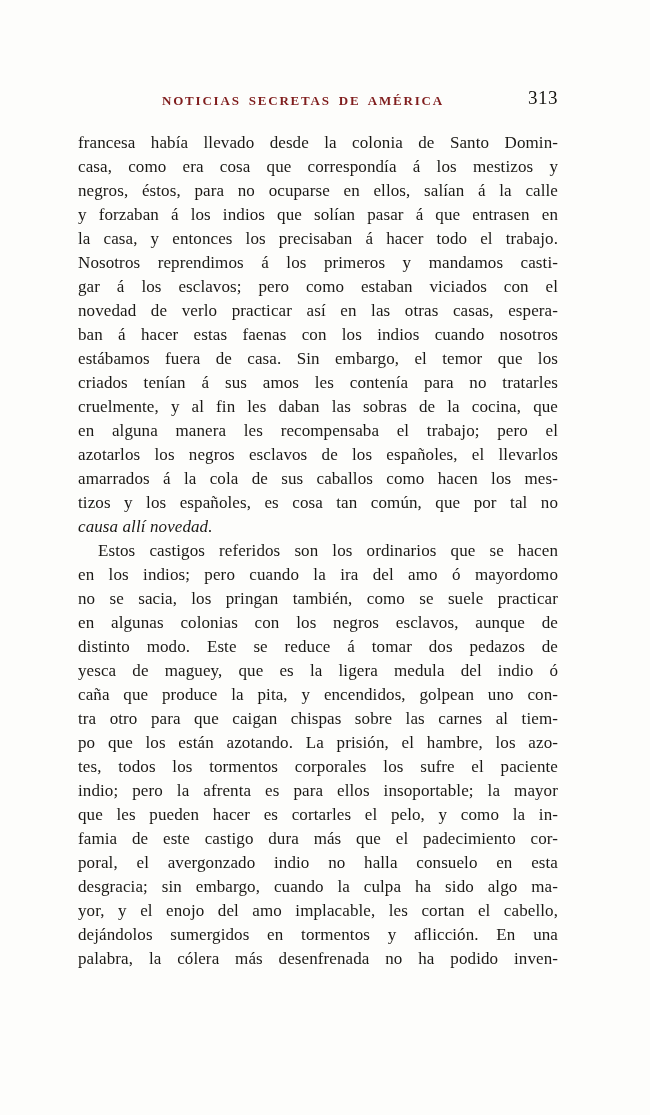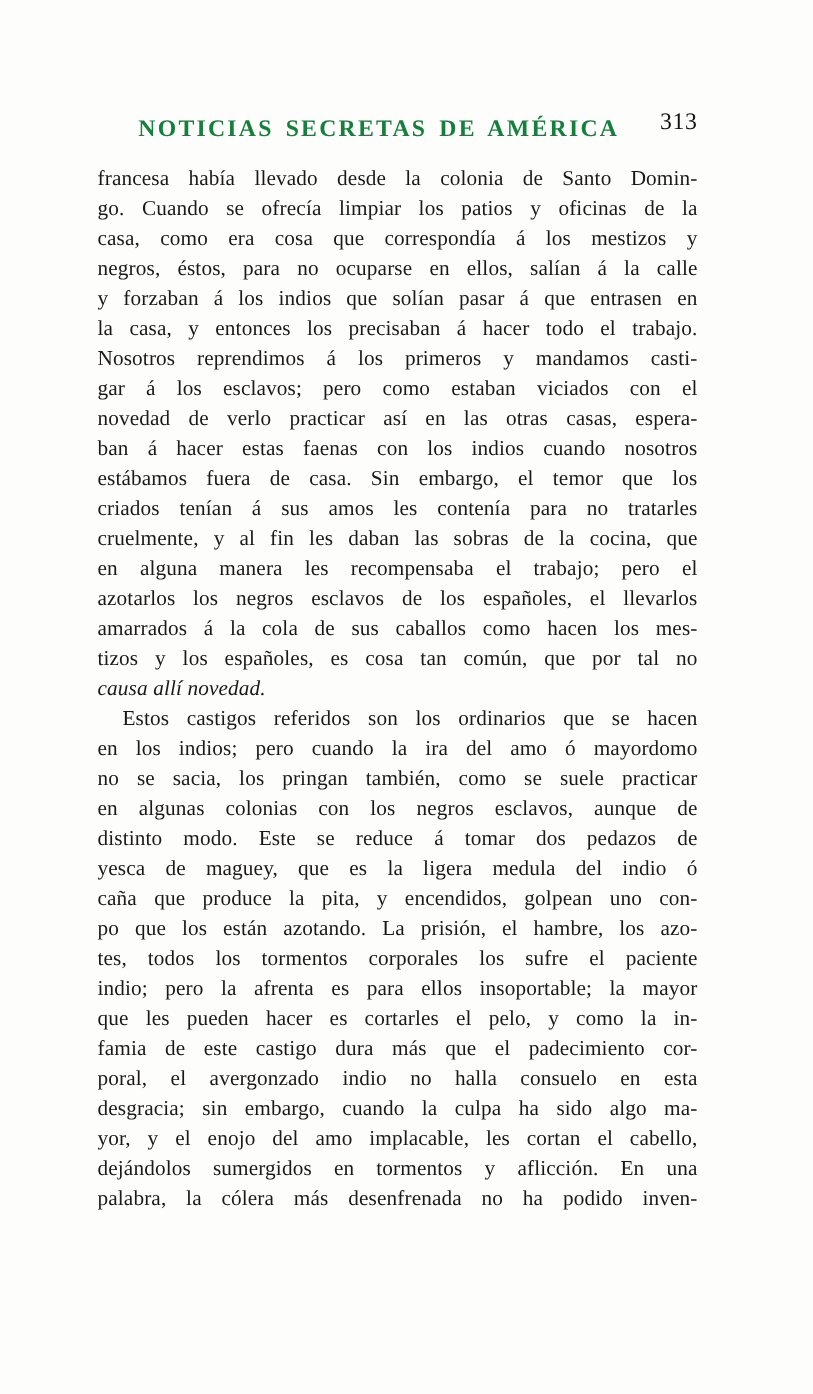--- a/index.html
+++ b/index.html
@@ -23,25 +23,25 @@
     top: 90px;
     width: 480px;
     height: 22px;
   }
   .running-title {
     position: absolute;
     left: 0;
     right: 30px;
     top: 3px;
     text-align: center;
-    font-size: 19px;
+    font-size: 13px;
     font-weight: 700;
     letter-spacing: 1.8px;
     word-spacing: 3px;
-    color: #15803d;
+    color: #7f1d1d;
   }
   .page-number {
     position: absolute;
     right: 0;
     top: -3px;
     font-size: 19px;
     font-weight: 400;
     letter-spacing: 0.5px;
     color: #15130f;
   }
@@ -72,21 +72,20 @@
 </head>
 <body>
 
 <div class="page">
   <div class="running-header">
     <div class="running-title">NOTICIAS SECRETAS DE AMÉRICA</div>
     <div class="page-number">313</div>
   </div>
   <div class="text-block">
       <div class="line">francesa había llevado desde la colonia de Santo Domin-</div>
-      <div class="line">go. Cuando se ofrecía limpiar los patios y oficinas de la</div>
       <div class="line">casa, como era cosa que correspondía á los mestizos y</div>
       <div class="line">negros, éstos, para no ocuparse en ellos, salían á la calle</div>
       <div class="line">y forzaban á los indios que solían pasar á que entrasen en</div>
       <div class="line">la casa, y entonces los precisaban á hacer todo el trabajo.</div>
       <div class="line">Nosotros reprendimos á los primeros y mandamos casti-</div>
       <div class="line">gar á los esclavos; pero como estaban viciados con el</div>
       <div class="line">novedad de verlo practicar así en las otras casas, espera-</div>
       <div class="line">ban á hacer estas faenas con los indios cuando nosotros</div>
       <div class="line">estábamos fuera de casa. Sin embargo, el temor que los</div>
       <div class="line">criados tenían á sus amos les contenía para no tratarles</div>
@@ -96,20 +95,21 @@
       <div class="line">amarrados á la cola de sus caballos como hacen los mes-</div>
       <div class="line">tizos y los españoles, es cosa tan común, que por tal no</div>
       <div class="line para-end">causa allí novedad.</div>
       <div class="line indent">Estos castigos referidos son los ordinarios que se hacen</div>
       <div class="line">en los indios; pero cuando la ira del amo ó mayordomo</div>
       <div class="line">no se sacia, los pringan también, como se suele practicar</div>
       <div class="line">en algunas colonias con los negros esclavos, aunque de</div>
       <div class="line">distinto modo. Este se reduce á tomar dos pedazos de</div>
       <div class="line">yesca de maguey, que es la ligera medula del indio ó</div>
       <div class="line">caña que produce la pita, y encendidos, golpean uno con-</div>
+      <div class="line">tra otro para que caigan chispas sobre las carnes al tiem-</div>
       <div class="line">po que los están azotando. La prisión, el hambre, los azo-</div>
       <div class="line">tes, todos los tormentos corporales los sufre el paciente</div>
       <div class="line">indio; pero la afrenta es para ellos insoportable; la mayor</div>
       <div class="line">que les pueden hacer es cortarles el pelo, y como la in-</div>
       <div class="line">famia de este castigo dura más que el padecimiento cor-</div>
       <div class="line">poral, el avergonzado indio no halla consuelo en esta</div>
       <div class="line">desgracia; sin embargo, cuando la culpa ha sido algo ma-</div>
       <div class="line">yor, y el enojo del amo implacable, les cortan el cabello,</div>
       <div class="line">dejándolos sumergidos en tormentos y aflicción. En una</div>
       <div class="line">palabra, la cólera más desenfrenada no ha podido inven-</div>

